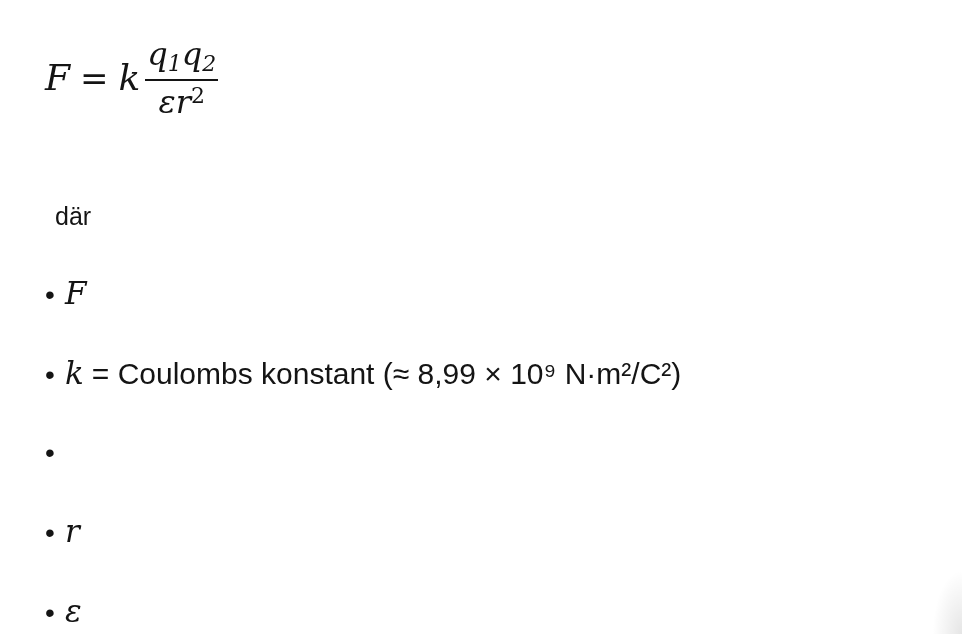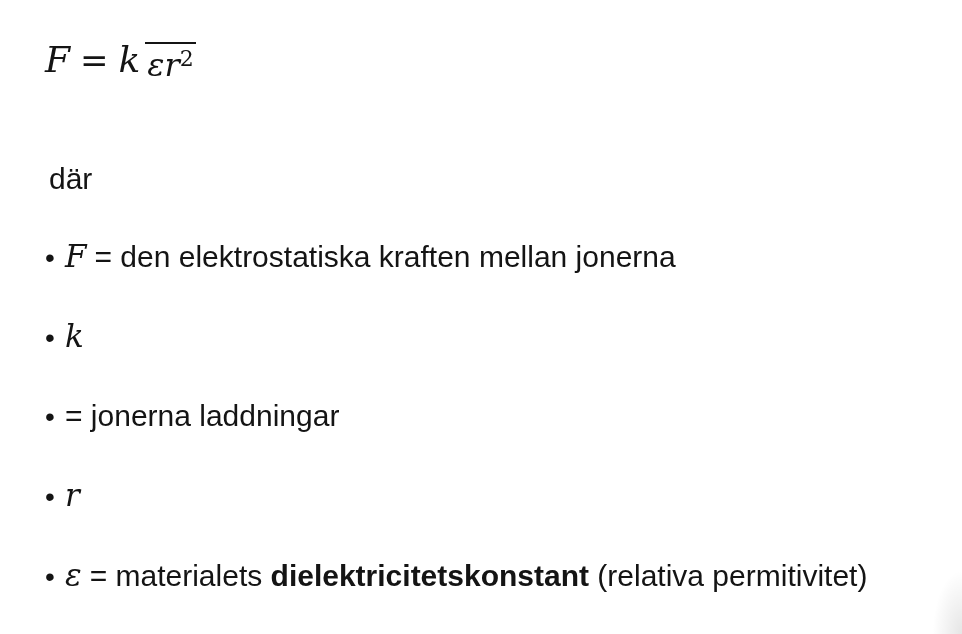--- a/index.html
+++ b/index.html
@@ -69,22 +69,22 @@
   .msup {
     font-family: "DejaVu Serif", "Liberation Serif", serif;
     font-style: normal;
     font-size: 22px;
     vertical-align: 10px;
     line-height: 1;
   }
 
   
   .intro {
-    margin: 81px 0 0 4px;
-    font-size: 30px;
+    margin: 81px 0 0 10px;
+    font-size: 25px;
     line-height: 34px;
   }
   .defs {
     list-style: none;
     margin: 43px 0 0 0;
     padding: 0;
   }
   .defs li {
     display: flex;
     align-items: baseline;
@@ -122,48 +122,47 @@
 <body>
 
 <div class="page">
   <div class="content">
 
     <div class="formula">
       <span class="mi">F</span>
       <span class="mrel">=</span>
       <span class="mi mk">k</span>
       <span class="frac">
+        <span class="num"><span class="mi">q</span><span class="msub">1</span><span class="mi">q</span><span class="msub">2</span></span>
         <span class="fbar"></span>
         <span class="den"><span class="mi">ε</span><span class="mi">r</span><span class="msup">2</span></span>
       </span>
     </div>
 
     <p class="intro">där</p>
 
     <ul class="defs">
       <li>
         <span class="marker">•</span>
         <span class="sym">F</span>
-        <span class="txt"><span>= den elektrostatiska kraften mellan jonerna</span><b></b><span></span></span>
       </li>
       <li>
         <span class="marker">•</span>
         <span class="sym">k</span>
+        <span class="txt"><span>= Coulombs konstant (≈ 8,99 × 10⁹ N·m²/C²)</span><b></b><span></span></span>
       </li>
       <li>
         <span class="marker">•</span>
-        <span class="txt"><span>= jonerna laddningar</span><b></b><span></span></span>
       </li>
       <li>
         <span class="marker">•</span>
         <span class="sym">r</span>
       </li>
       <li>
         <span class="marker">•</span>
         <span class="sym">ε</span>
-        <span class="txt"><span>= materialets </span><b>dielektricitetskonstant</b><span> (relativa permitivitet)</span></span>
       </li>
     </ul>
 
   </div>
 
   <div class="corner-shadow"></div>
 </div>
 
 </body></html>

